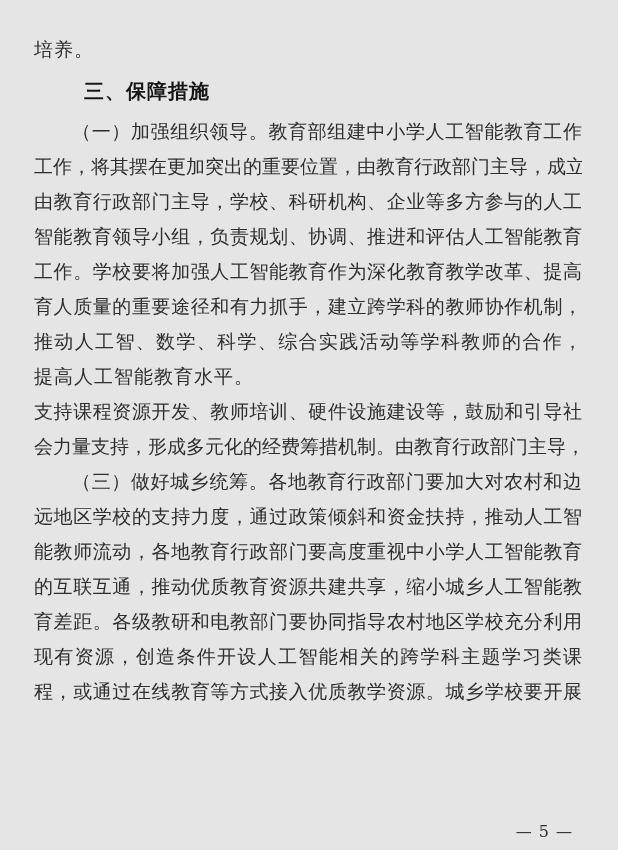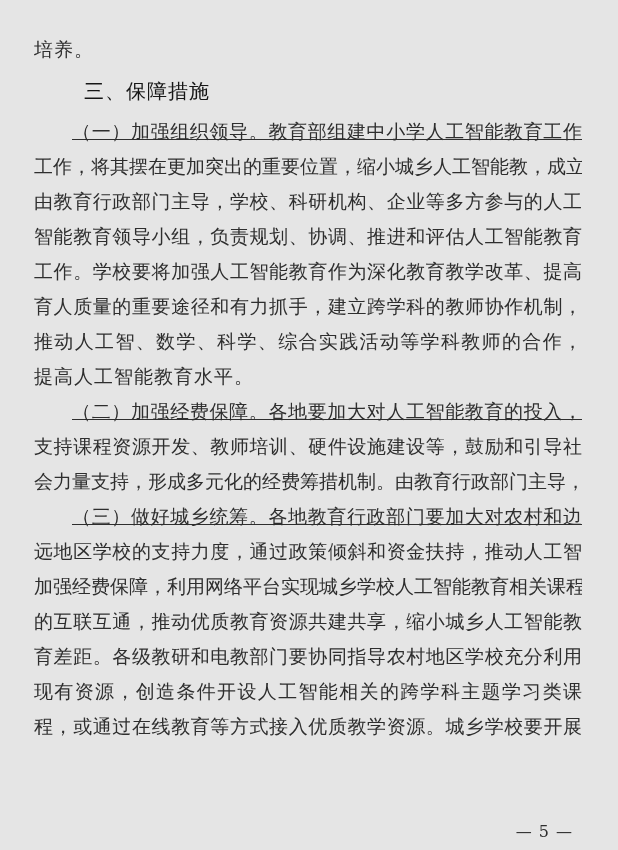--- a/index.html
+++ b/index.html
@@ -32,29 +32,28 @@
     overflow: hidden;
     white-space: nowrap;
   }
   .line.end {
     text-align: left;
     text-align-last: left;
     letter-spacing: 1px;
   }
   .line.indent {
     text-indent: 38px;
-    text-decoration: underline;
   }
   .heading {
     margin: 7px 0 5px 0;
     padding-left: 50px;
     height: 35px;
     line-height: 35px;
     font-family: "Liberation Sans", sans-serif;
-    font-weight: normal;
+    font-weight: bold;
     font-size: 20px;
     letter-spacing: 1px;
     color: #161616;
   }
   .page-number {
     position: absolute;
     top: 822px;
     right: 45px;
     font-size: 16px;
     letter-spacing: 1px;
@@ -67,39 +66,38 @@
 
 <div class="page">
   <div class="content">
 
     <div class="line end">培养。</div>
 
     <h2 class="heading">三、保障措施</h2>
 
     <section>
       <div class="line indent">（一）加强组织领导。教育部组建中小学人工智能教育工作</div>
-      <div class="line">工作，将其摆在更加突出的重要位置，缩小城乡人工智能教，成立</div>
+      <div class="line">工作，将其摆在更加突出的重要位置，由教育行政部门主导，成立</div>
       <div class="line">由教育行政部门主导，学校、科研机构、企业等多方参与的人工</div>
       <div class="line">智能教育领导小组，负责规划、协调、推进和评估人工智能教育</div>
       <div class="line">工作。学校要将加强人工智能教育作为深化教育教学改革、提高</div>
       <div class="line">育人质量的重要途径和有力抓手，建立跨学科的教师协作机制，</div>
       <div class="line">推动人工智、数学、科学、综合实践活动等学科教师的合作，</div>
       <div class="line end">提高人工智能教育水平。</div>
     </section>
 
     <section>
-      <div class="line indent">（二）加强经费保障。各地要加大对人工智能教育的投入，</div>
       <div class="line">支持课程资源开发、教师培训、硬件设施建设等，鼓励和引导社</div>
       <div class="line">会力量支持，形成多元化的经费筹措机制。由教育行政部门主导，</div>
     </section>
 
     <section>
       <div class="line indent">（三）做好城乡统筹。各地教育行政部门要加大对农村和边</div>
       <div class="line">远地区学校的支持力度，通过政策倾斜和资金扶持，推动人工智</div>
-      <div class="line">加强经费保障，利用网络平台实现城乡学校人工智能教育相关课程</div>
+      <div class="line">能教师流动，各地教育行政部门要高度重视中小学人工智能教育</div>
       <div class="line">的互联互通，推动优质教育资源共建共享，缩小城乡人工智能教</div>
       <div class="line">育差距。各级教研和电教部门要协同指导农村地区学校充分利用</div>
       <div class="line">现有资源，创造条件开设人工智能相关的跨学科主题学习类课</div>
       <div class="line">程，或通过在线教育等方式接入优质教学资源。城乡学校要开展</div>
     </section>
 
   </div>
 
   <div class="page-number">— 5 —</div>
 </div>

